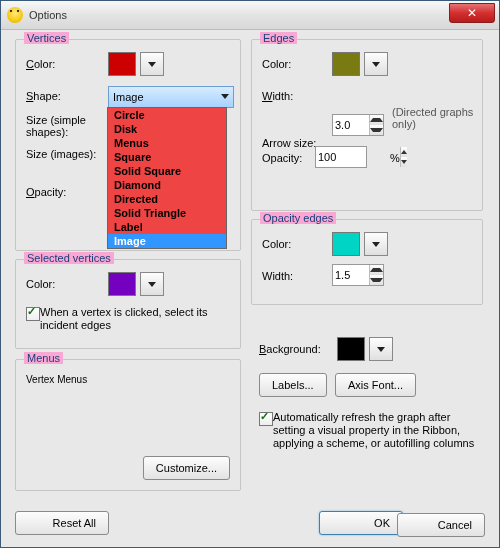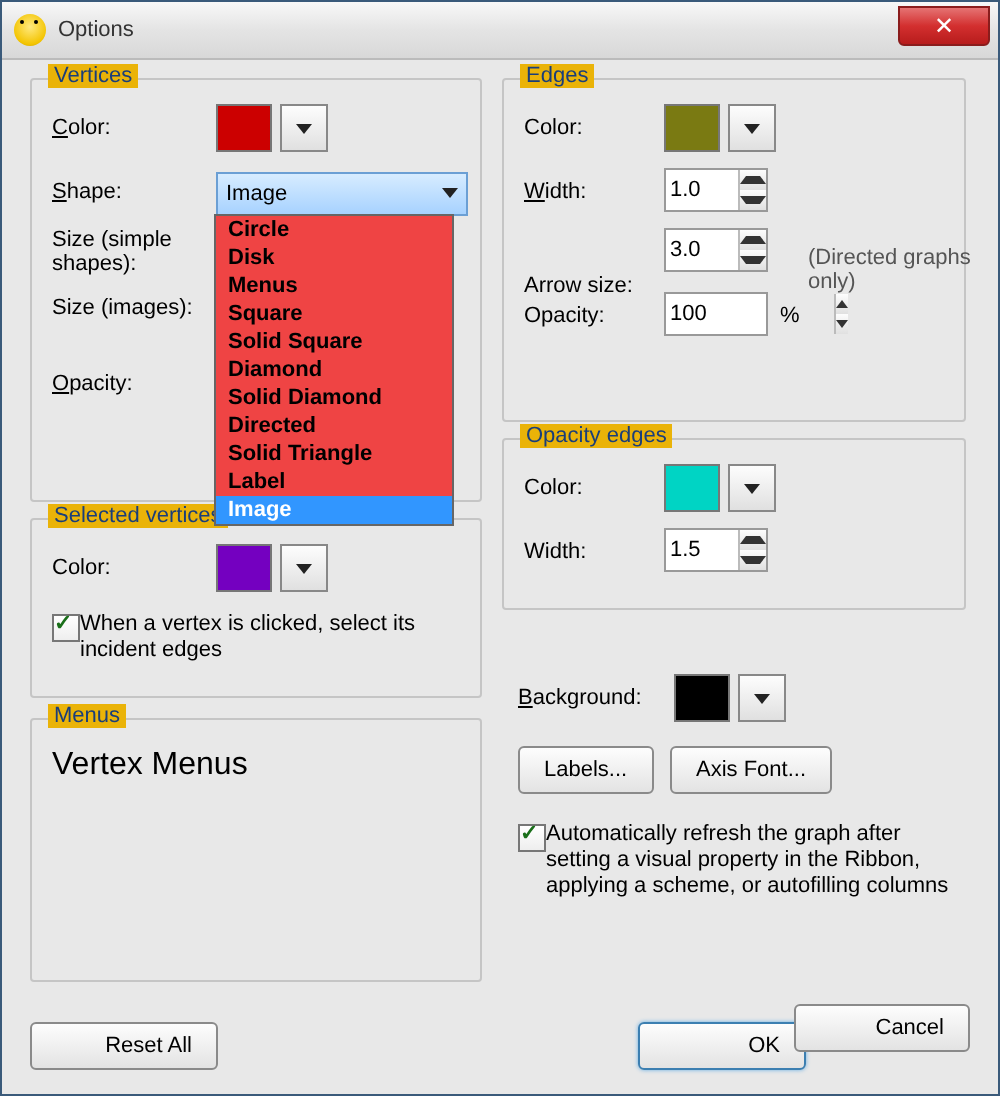--- a/index.html
+++ b/index.html
@@ -4,21 +4,21 @@
 <style>
   html,body{margin:0;padding:0;font-family:"Segoe UI",Tahoma,sans-serif;font-size:11px;color:#000;background:#4a6a8a;}
   .window{width:498px;height:546px;background:#e8e8e8;border:1px solid #3a5a7a;position:relative;box-shadow:0 0 6px rgba(0,0,0,.5);}
   .titlebar{height:28px;background:linear-gradient(to bottom,#f8f8f8 0,#e4e4e4 50%,#d8d8d8 100%);border-bottom:1px solid #bbb;display:flex;align-items:center;padding:0 2px 0 6px;position:relative;}
   .titlebar .icon{width:16px;height:16px;margin-right:6px;background:radial-gradient(circle at 50% 40%,#ffe97f 0,#f3c400 70%,#b08900 100%);border-radius:50%;position:relative;}
   .titlebar .icon::after{content:"";position:absolute;left:3px;top:3px;width:2px;height:2px;background:#000;border-radius:50%;box-shadow:7px 0 #000;}
   .titlebar .title{color:#333;}
   .close-btn{position:absolute;right:4px;top:2px;width:44px;height:18px;background:linear-gradient(to bottom,#e57373 0,#d32f2f 50%,#b71c1c 100%);border:1px solid #8a1c1c;border-radius:0 0 3px 3px;color:#fff;display:flex;align-items:center;justify-content:center;font-size:12px;line-height:1;cursor:pointer;}
   .body{position:absolute;top:32px;left:8px;right:8px;bottom:8px;}
   .groupbox{position:absolute;border:1px solid #c5c5c5;border-radius:2px;}
-  .gb-title{position:absolute;top:-8px;left:8px;background:#eab308;padding:0 3px;color:#1a3e7a;}
+  .gb-title{position:absolute;top:-8px;left:8px;background:#f9a8d4;padding:0 3px;color:#1a3e7a;}
   .label{color:#000;position:absolute;}
   .underline-first::first-letter{text-decoration:underline;}
   .swatch{width:26px;height:22px;border:1px solid #777;position:absolute;}
   .dd-btn{width:22px;height:22px;border:1px solid #888;background:linear-gradient(to bottom,#fdfdfd,#e0e0e0);position:absolute;display:flex;align-items:center;justify-content:center;cursor:pointer;}
   .dd-arrow{width:0;height:0;border-left:4px solid transparent;border-right:4px solid transparent;border-top:5px solid #222;}
   .combo{position:absolute;height:20px;border:1px solid #6b9fd4;background:linear-gradient(to bottom,#d7ecff,#a7d2ff);display:flex;align-items:center;padding:0 4px;cursor:pointer;}
   .combo .arrow{position:absolute;right:4px;top:7px;width:0;height:0;border-left:4px solid transparent;border-right:4px solid transparent;border-top:5px solid #222;}
   .spinbox{position:absolute;width:50px;height:20px;border:1px solid #999;background:#fff;display:flex;align-items:center;}
   .spinbox input{border:none;width:32px;font-size:11px;padding:0 2px;outline:none;}
   .spin-btns{width:15px;height:20px;display:flex;flex-direction:column;border-left:1px solid #bbb;}
@@ -69,64 +69,52 @@
       <span class="label underline-first" style="left:10px;top:146px;">Opacity:</span>
     </div>
 
     <div class="dropdown-list" id="shape-list" style="left:98px;top:74px;width:118px;">
         <div>Circle</div>
         <div>Disk</div>
         <div>Menus</div>
         <div>Square</div>
         <div>Solid Square</div>
         <div>Diamond</div>
-        <div>Solid Diamond</div>
         <div>Directed</div>
         <div>Solid Triangle</div>
         <div>Label</div>
         <div class="sel">Image</div>
       </div>
 
     <div class="groupbox" style="left:242px;top:6px;width:230px;height:170px;">
       <span class="gb-title">Edges</span>
       <span class="label" style="left:10px;top:18px;">Color:</span>
       <div class="swatch" style="left:80px;top:12px;background:#7a7a12;"></div>
       <div class="dd-btn" style="left:112px;top:12px;">
           <div class="dd-arrow"></div>
         </div>
 
       <span class="label underline-first" style="left:10px;top:50px;">Width:</span>
-      <div class="spinbox" style="left:80px;top:44px;">
-        <input value="1.0" style="">
-        <div class="spin-btns">
-            <div>
-              <div class="spin-up"></div>
-            </div>
-            <div>
-              <div class="spin-down"></div>
-            </div>
-          </div>
-      </div>
 
       <span class="label" style="left:10px;top:80px;margin-top:17px;">Arrow size:</span>
       <div class="spinbox" style="left:80px;top:74px;">
         <input value="3.0" style="">
         <div class="spin-btns">
             <div>
               <div class="spin-up"></div>
             </div>
             <div>
               <div class="spin-down"></div>
             </div>
           </div>
       </div>
-      <span class="small-note" style="left:140px;top:83px;width:84px;margin-left:12px;">(Directed graphs only)</span>
+      <span class="small-note" style="left:140px;top:66px;width:84px;">(Directed graphs only)</span>
 
       <span class="label" style="left:10px;top:112px;">Opacity:</span>
-      <div class="spinbox" style="left:80px;top:106px;gap:48px;">
+      <div class="spinbox" style="left:63px;top:106px;gap:48px;">
         <input value="100" style="">
         <div class="spin-btns">
             <div>
               <div class="spin-up"></div>
             </div>
             <div>
               <div class="spin-down"></div>
             </div>
           </div>
       </div>
@@ -162,21 +150,24 @@
             </div>
             <div>
               <div class="spin-down"></div>
             </div>
           </div>
       </div>
     </div>
 
     <div class="groupbox" style="left:6px;top:326px;width:224px;height:130px;">
       <span class="gb-title">Menus</span>
-      <span class="label" style="left:10px;top:14px;font-size:16px;">Vertex Menus</span>
+      <span class="label" style="left:10px;top:14px;font-size:10px;">Vertex Menus</span>
+      <div class="btn" style="right:10px;bottom:10px;">
+          <span>Customize...</span>
+        </div>
     </div>
 
     <span class="label underline-first" style="left:250px;top:310px;">Background:</span>
     <div class="swatch" style="left:328px;top:304px;background:#000;"></div>
     <div class="dd-btn" style="left:360px;top:304px;">
         <div class="dd-arrow"></div>
       </div>
 
     <div class="btn" style="left:250px;top:340px;">
         <span>Labels...</span>
@@ -189,18 +180,18 @@
       <div class="box checked"></div>
       <span class="txt">Automatically refresh the graph after setting a visual property in the Ribbon, applying a scheme, or autofilling columns</span>
     </div>
 
     <div class="btn" style="left:6px;bottom:4px;width:68px;">
         <span>Reset All</span>
       </div>
     <div class="btn focus" style="right:88px;bottom:4px;width:58px;">
         <span>OK</span>
       </div>
-    <div class="btn" style="right:6px;bottom:13px;width:58px;padding-left:16px;">
+    <div class="btn" style="right:6px;bottom:2px;width:58px;padding-left:16px;">
         <span>Cancel</span>
       </div>
 
   </div>
 </div>
 
 </body></html>

